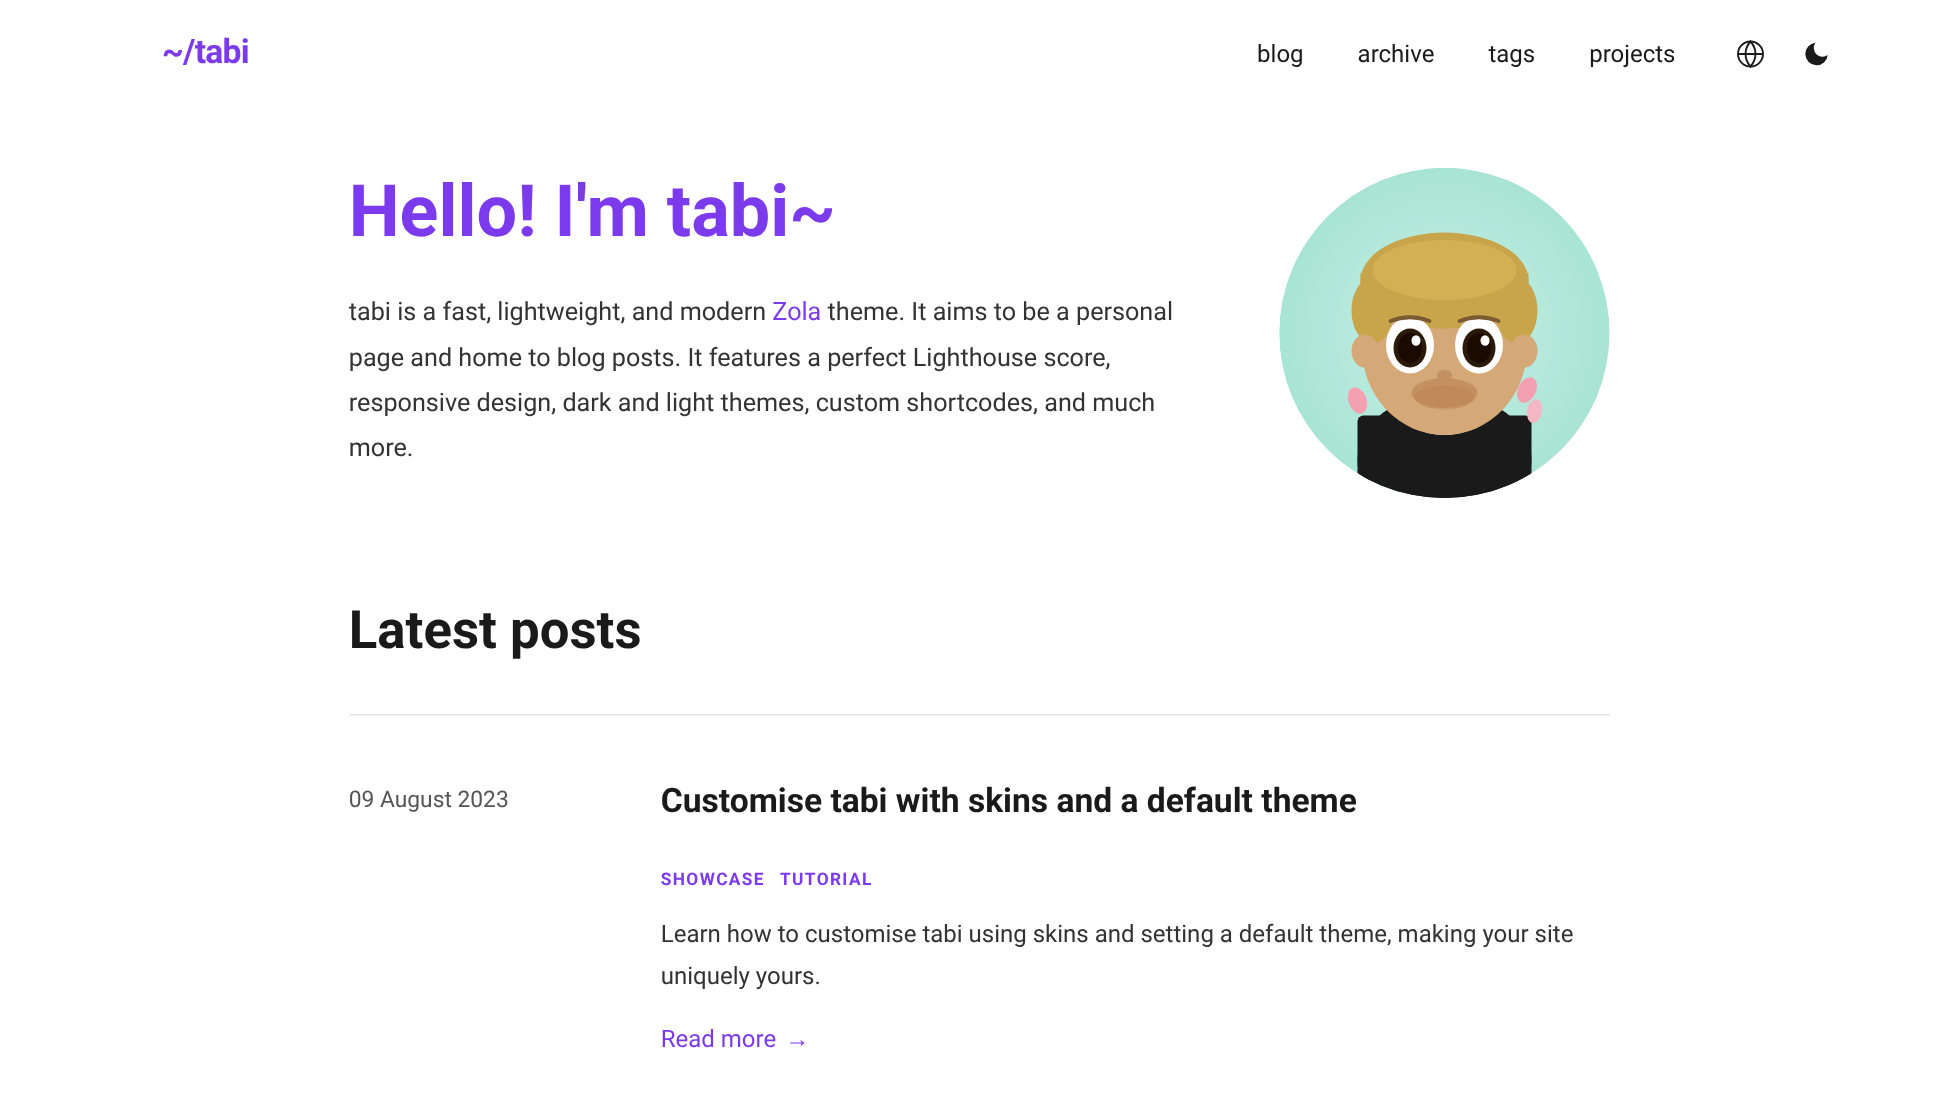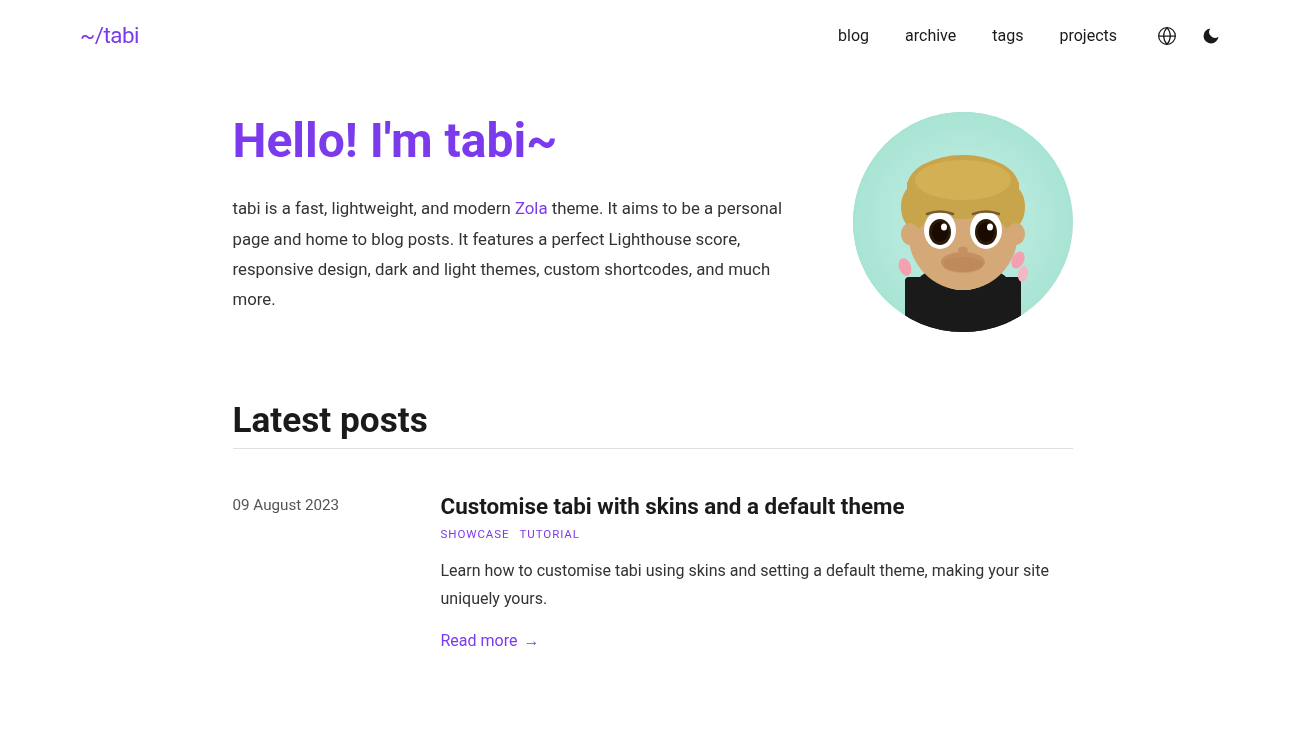--- a/index.html
+++ b/index.html
@@ -20,24 +20,25 @@
     header {
       display: flex;
       align-items: center;
       justify-content: space-between;
       padding: 18px 80px;
       border-bottom: none;
     }
 
     .logo {
       font-size: 1.4rem;
-      font-weight: 400;
+      font-weight: 700;
       color: #7c3aed;
       text-decoration: none;
       letter-spacing: -0.5px;
+      margin-left: 28px;
     }
 
     nav {
       display: flex;
       align-items: center;
       gap: 36px;
     }
 
     nav a {
       color: #1a1a1a;
@@ -122,21 +123,21 @@
     .avatar-svg {
       width: 100%;
       height: 100%;
     }
 
     
     .latest-posts h2 {
       font-size: 2.2rem;
       font-weight: 700;
       color: #1a1a1a;
-      margin-bottom: 0;
+      margin-bottom: 28px;
     }
 
     .divider {
       border: none;
       border-top: 1px solid #e0e0e0;
       margin-bottom: 40px;
     }
 
     
     .post-entry {
@@ -163,25 +164,26 @@
     }
 
     .post-tags {
       display: flex;
       gap: 10px;
       margin-bottom: 14px;
     }
 
     .post-tag {
       font-size: 0.72rem;
-      font-weight: 400;
+      font-weight: 700;
       color: #7c3aed;
       letter-spacing: 0.08em;
       text-transform: uppercase;
       text-decoration: none;
+      margin-top: 24px;
     }
 
     .post-description {
       font-size: 1rem;
       color: #333333;
       line-height: 1.7;
       margin-bottom: 16px;
     }
 
     .read-more {

